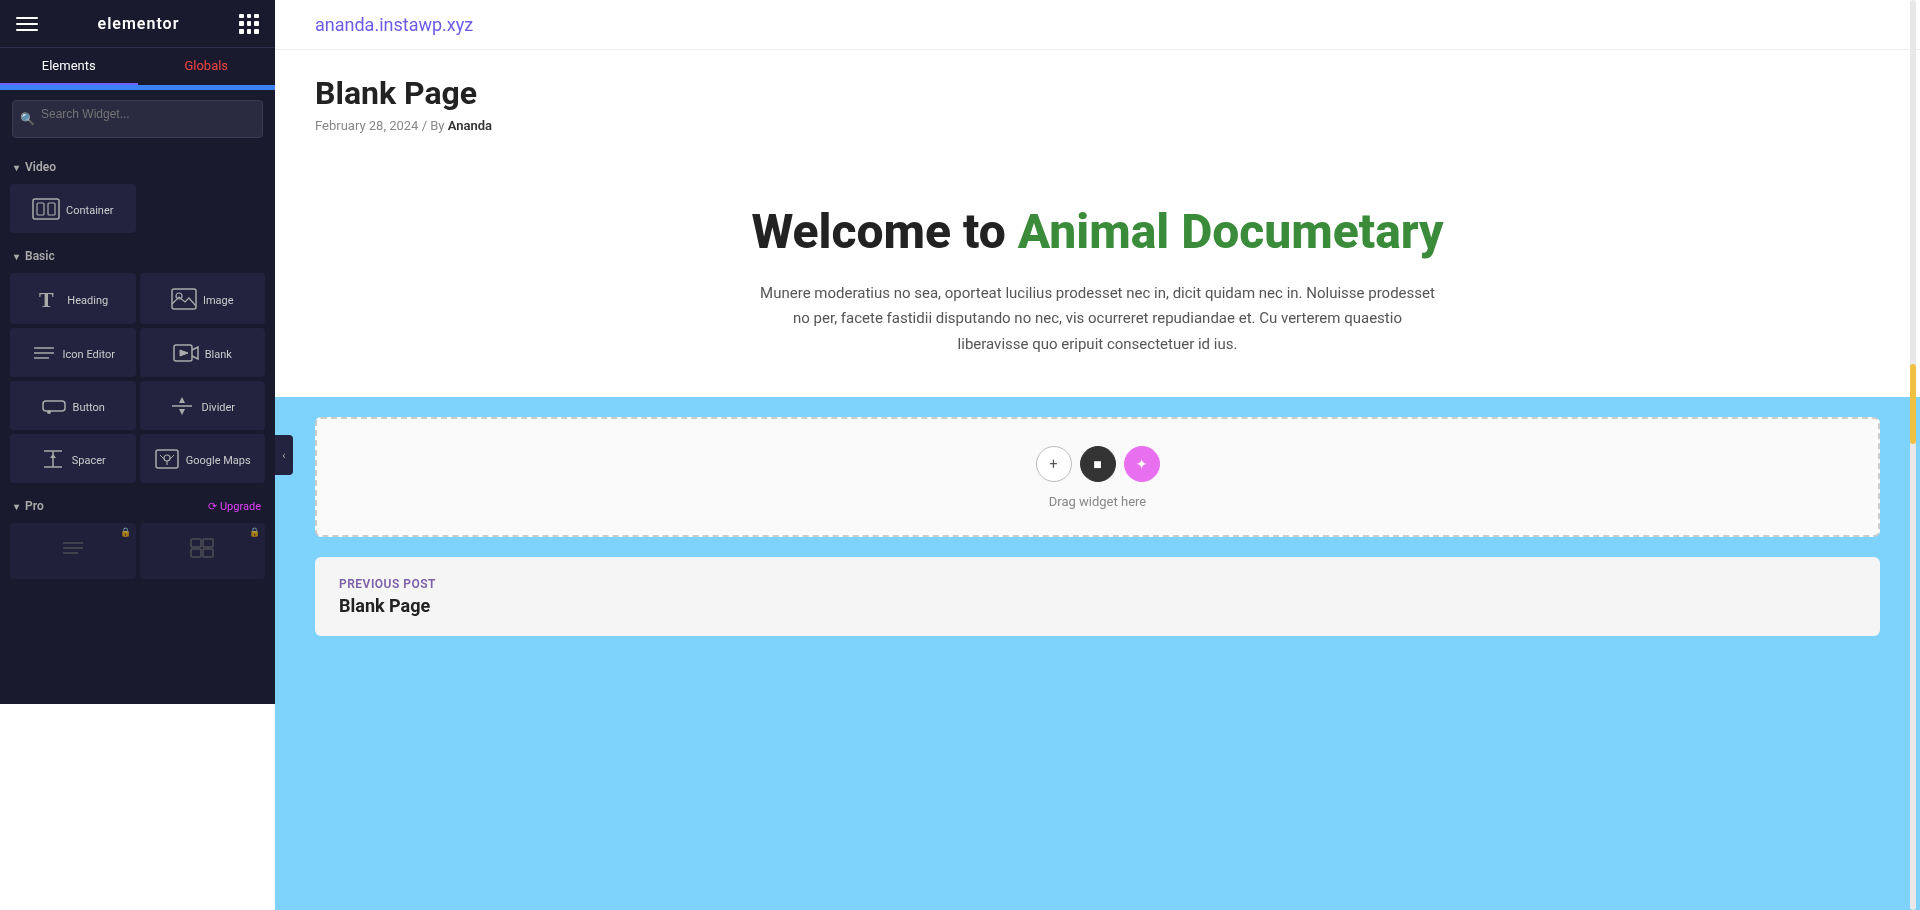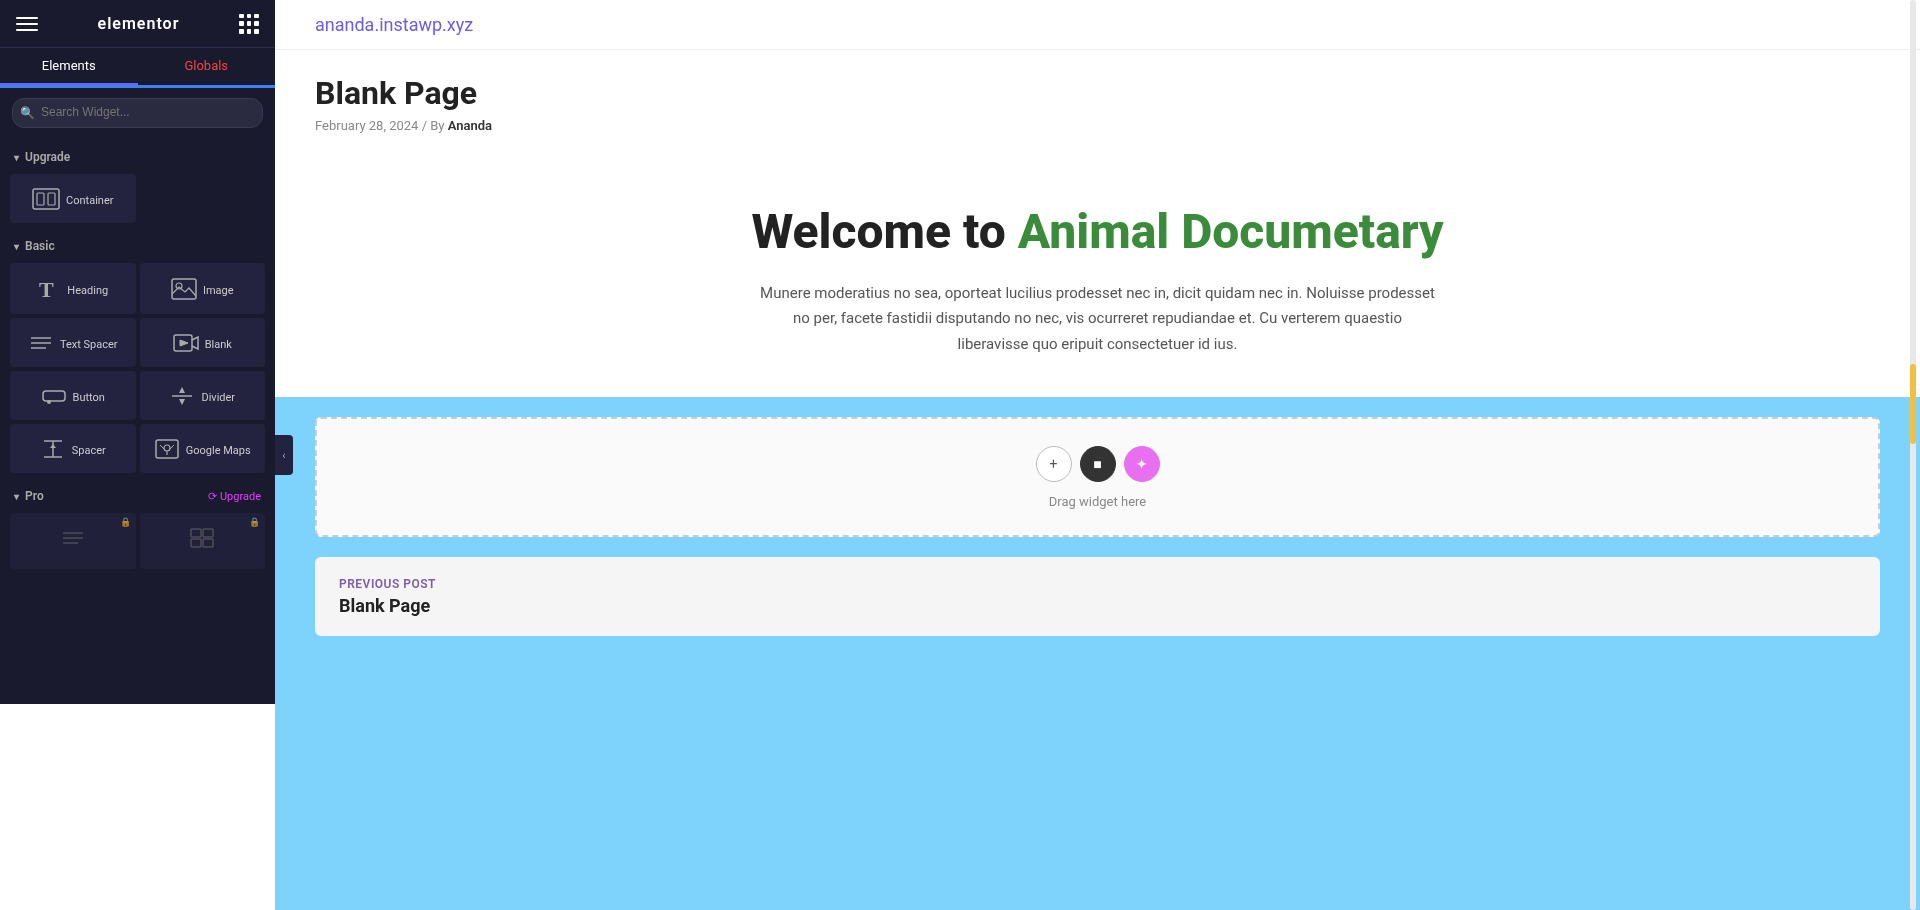--- a/index.html
+++ b/index.html
@@ -58,21 +58,21 @@
       height: 20px;
     }
     .grid-icon span {
       display: block;
       background: #fff;
       border-radius: 1px;
     }
 
     .sidebar-tabs {
       display: flex;
-      border-bottom: 3px solid #3b82f6;
+      border-bottom: 5px solid #3b82f6;
       justify-content: space-between;
     }
 
     .sidebar-tab {
       flex: 1;
       text-align: center;
       padding: 10px 0;
       font-size: 13px;
       color: #ef4444;
       cursor: pointer;
@@ -84,22 +84,22 @@
     }
 
     .sidebar-search {
       padding: 10px 12px;
       background: #1a1a2e;
     }
     .sidebar-search input {
       width: 100%;
       background: #2a2a40;
       border: 1px solid #3a3a55;
-      border-radius: 12px;
-      padding: 6px 10px 8px 28px;
+      border-radius: 4px;
+      padding: 6px 10px 16px 28px;
       color: #aaa;
       font-size: 12px;
       outline: none;
     }
     .search-wrap {
       position: relative;
     }
     .search-wrap .search-icon-svg {
       position: absolute;
       left: 8px;
@@ -446,21 +446,21 @@
 
   <div class="sidebar-search">
     <div class="search-wrap">
       <span class="search-icon-svg">🔍</span>
       <input type="text" placeholder="Search Widget..." style="">
     </div>
   </div>
 
   <div class="sidebar-body">
 
-    <div class="section-label">Upgrade</div>
+    <div class="section-label">Video</div>
     <div class="widget-grid">
       <div class="widget-item">
         <span class="widget-icon">
           <svg width="28" height="22" viewBox="0 0 28 22" fill="none">
             <rect x="1" y="1" width="26" height="20" rx="2" stroke="#aaa" stroke-width="1.5" fill="none"></rect>
             <rect x="5" y="5" width="7" height="12" rx="1" stroke="#aaa" stroke-width="1.2" fill="none"></rect>
             <rect x="16" y="5" width="7" height="12" rx="1" stroke="#aaa" stroke-width="1.2" fill="none"></rect>
           </svg>
         </span>
         <span class="widget-label">Container</span>
@@ -491,21 +491,21 @@
       </div>
 
       <div class="widget-item">
         <span class="widget-icon">
           <svg width="26" height="22" viewBox="0 0 26 22" fill="none">
             <line x1="3" y1="6" x2="23" y2="6" stroke="#aaa" stroke-width="1.5"></line>
             <line x1="3" y1="11" x2="23" y2="11" stroke="#aaa" stroke-width="1.5"></line>
             <line x1="3" y1="16" x2="18" y2="16" stroke="#aaa" stroke-width="1.5"></line>
           </svg>
         </span>
-        <span class="widget-label">Text Spacer</span>
+        <span class="widget-label">Icon Editor</span>
       </div>
 
       <div class="widget-item">
         <span class="widget-icon">
           <svg width="26" height="22" viewBox="0 0 26 22" fill="none">
             <rect x="1" y="3" width="18" height="16" rx="2" stroke="#aaa" stroke-width="1.5" fill="none"></rect>
             <polyline points="19,8 25,5 25,17 19,14" stroke="#aaa" stroke-width="1.5" fill="none"></polyline>
             <polygon points="7,8 15,11 7,14" stroke="#aaa" stroke-width="1" fill="#aaa"></polygon>
           </svg>
         </span>

